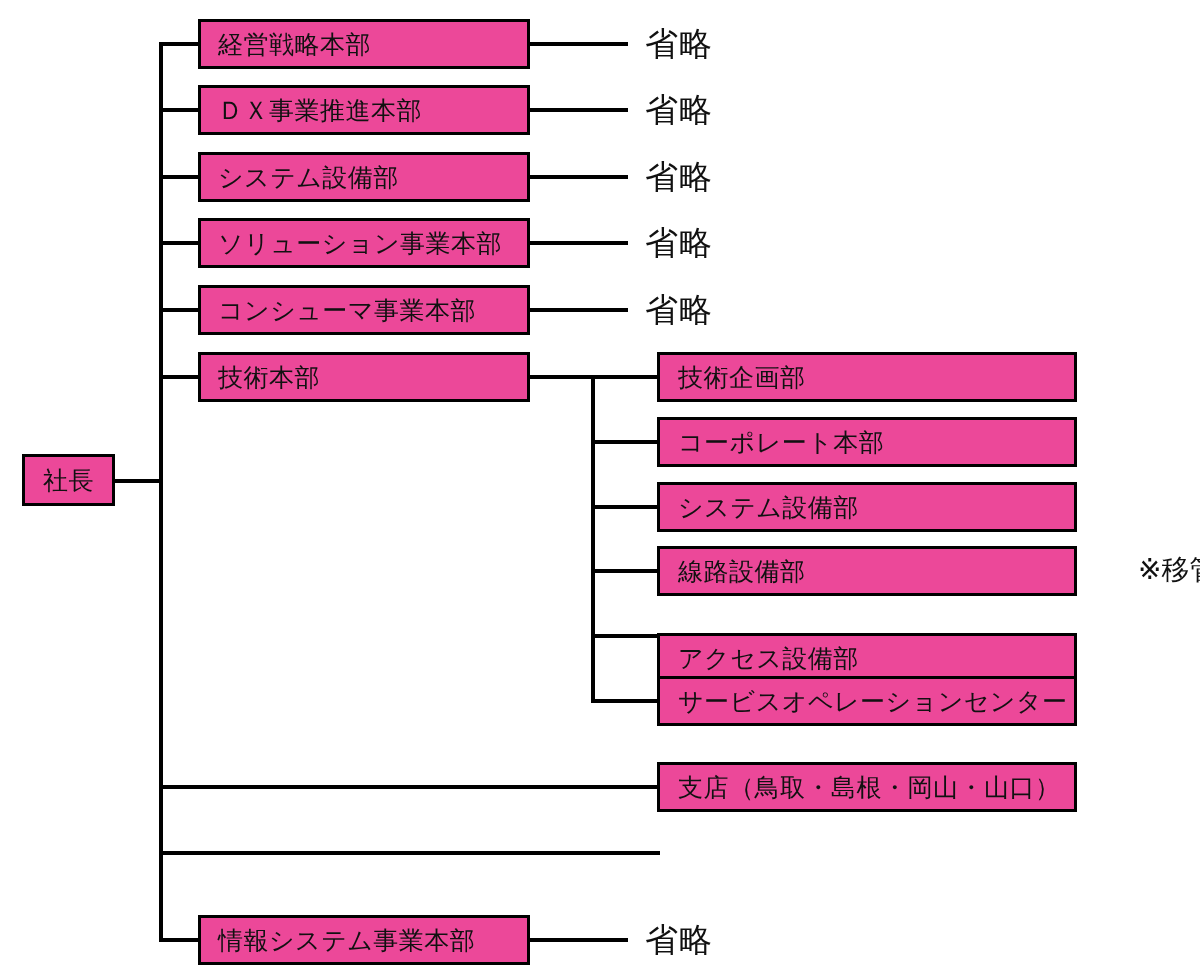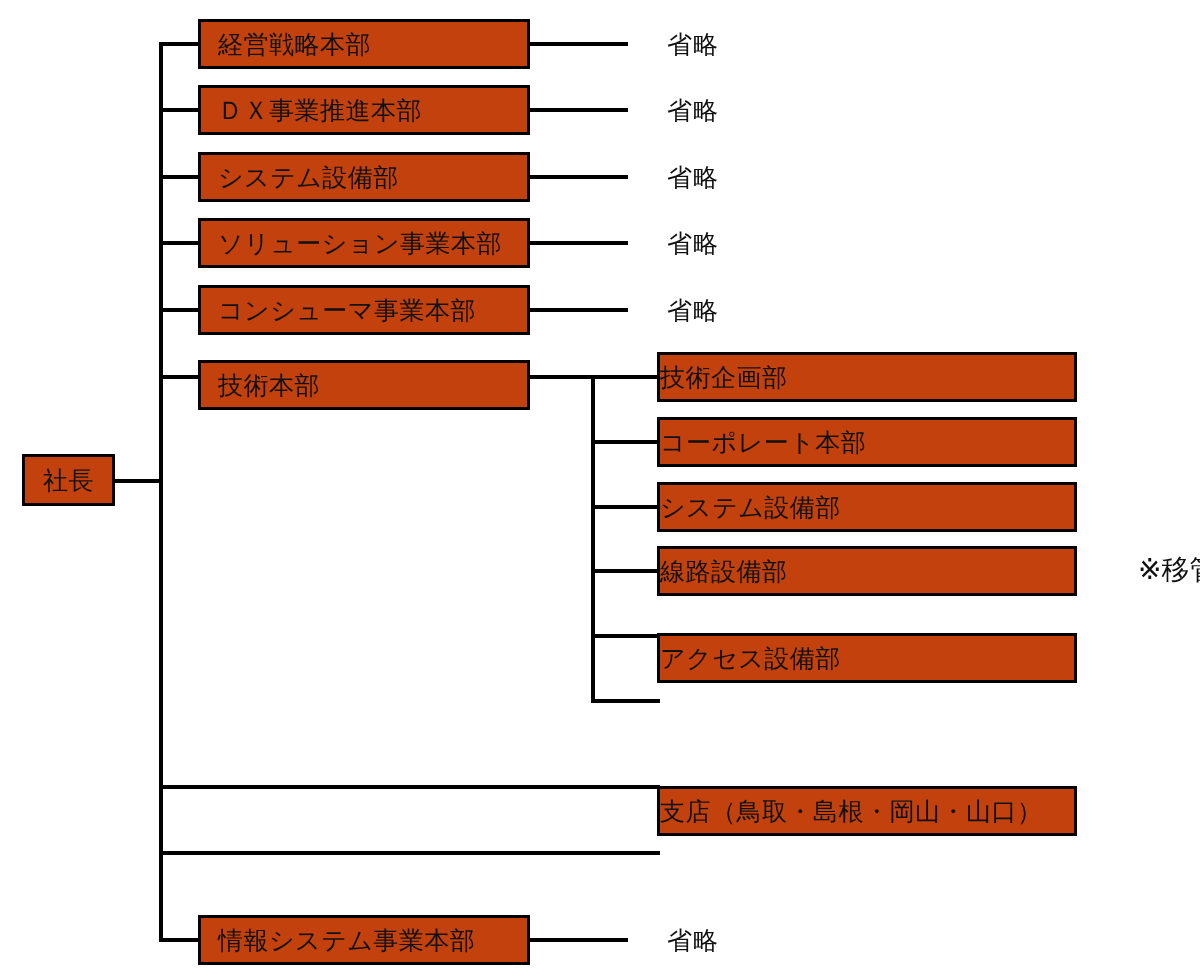--- a/index.html
+++ b/index.html
@@ -19,21 +19,21 @@
   .lines {
     position: absolute;
     left: 0;
     top: 0;
     width: 1200px;
     height: 978px;
   }
   .box {
     position: absolute;
     box-sizing: border-box;
-    background: #c2410c;
+    background: #ec4899;
     border: 3px solid #000000;
     display: flex;
     align-items: center;
     font-size: 25px;
     letter-spacing: 0.5px;
     white-space: nowrap;
     text-align: center;
   }
   .box .lbl { display: block; }
   .root-box {
@@ -46,31 +46,30 @@
   .l1 {
     left: 198px;
     width: 332px;
     height: 50px;
     padding-left: 17px;
   }
   .l2 {
     left: 657px;
     width: 420px;
     height: 50px;
-    padding-left: 0;
+    padding-left: 18px;
   }
   .note {
     position: absolute;
     left: 645px;
     height: 32px;
     line-height: 32px;
-    font-size: 25px;
+    font-size: 33px;
     letter-spacing: 1px;
     white-space: nowrap;
-    margin-left: 22px;
   }
   .annotation {
     position: absolute;
     left: 1102px;
     top: 554px;
     height: 32px;
     line-height: 32px;
     font-size: 28px;
     white-space: nowrap;
     margin-left: 36px;
@@ -126,21 +125,21 @@
   </div>
   <div class="box l1" style="top:152px">
     <span class="lbl">システム設備部</span>
   </div>
   <div class="box l1" style="top:218px">
     <span class="lbl">ソリューション事業本部</span>
   </div>
   <div class="box l1" style="top:285px">
     <span class="lbl">コンシューマ事業本部</span>
   </div>
-  <div class="box l1" style="top:360px">
+  <div class="box l1" style="top:352px">
     <span class="lbl">技術本部</span>
   </div>
   <div class="box l1" style="top:915px">
     <span class="lbl">情報システム事業本部</span>
   </div>
 
   <div class="box l2" style="top:352px">
     <span class="lbl">技術企画部</span>
   </div>
   <div class="box l2" style="top:417px">
@@ -148,22 +147,25 @@
   </div>
   <div class="box l2" style="top:482px">
     <span class="lbl">システム設備部</span>
   </div>
   <div class="box l2" style="top:546px">
     <span class="lbl">線路設備部</span>
   </div>
   <div class="box l2" style="top:633px">
     <span class="lbl">アクセス設備部</span>
   </div>
+  <div class="box l2" style="top:676px">
+    <span class="lbl">サービスオペレーションセンター</span>
+  </div>
 
-  <div class="box l2" style="top:786px">
+  <div class="box l2" style="top:762px">
     <span class="lbl">支店（鳥取・島根・岡山・山口）</span>
   </div>
 
   <div class="note" style="top:28px">省略</div>
   <div class="note" style="top:94px">省略</div>
   <div class="note" style="top:161px">省略</div>
   <div class="note" style="top:227px">省略</div>
   <div class="note" style="top:294px">省略</div>
   <div class="note" style="top:924px">省略</div>
 

